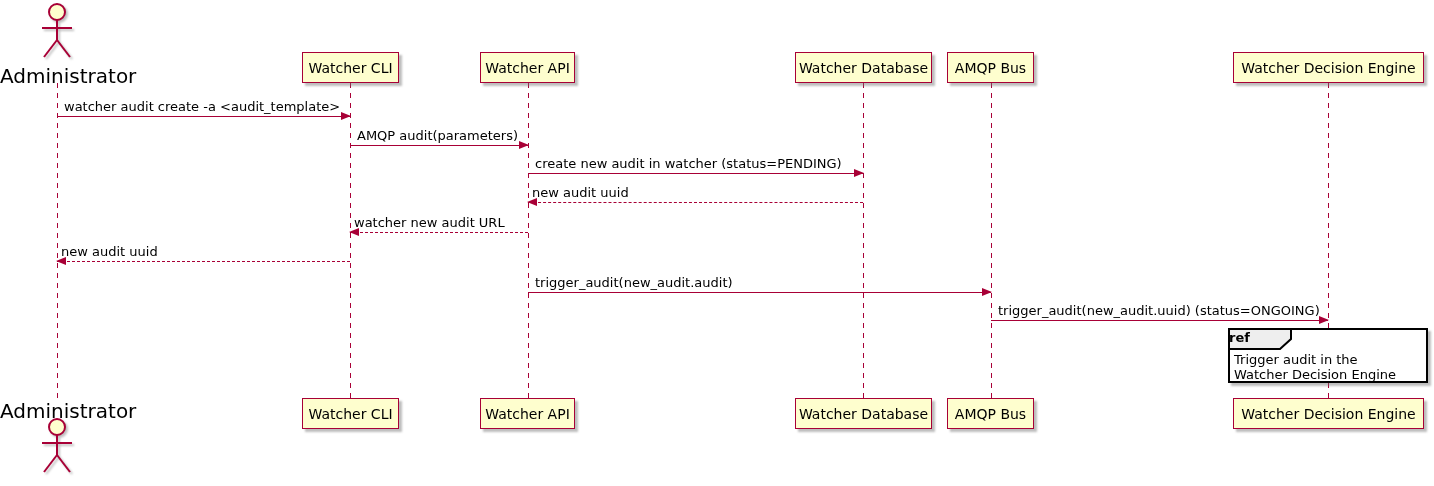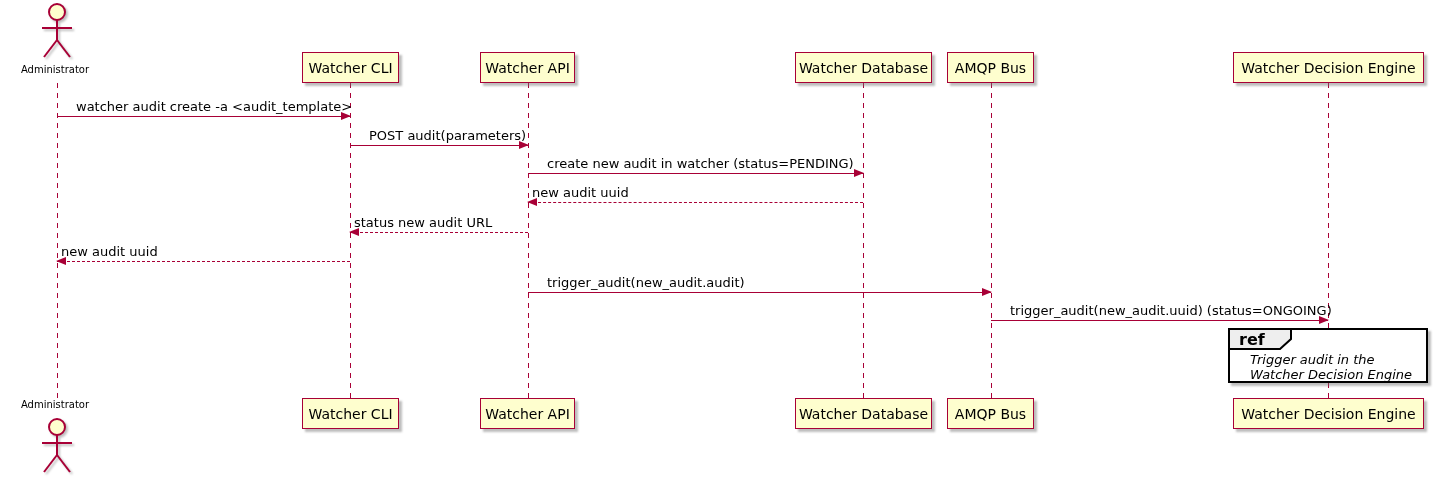--- a/index.html
+++ b/index.html
@@ -22,26 +22,26 @@
     background:#FEFECE;border:1.5px solid #A80036;
     box-shadow:3px 3px 2px rgba(110,110,110,.45);
     display:flex;align-items:center;justify-content:center;
     font-size:14px;white-space:nowrap;padding:0 22px;
   }
   
   .actor{position:absolute;}
   .actor svg{filter:drop-shadow(2.5px 2.5px 1px rgba(110,110,110,.45));}
   .actor-label{
     position:absolute;width:110px;text-align:center;
-    font-size:10px;white-space:nowrap;
+    font-size:20px;white-space:nowrap;
   }
   
   .msg{position:absolute;height:0;}
   .msg-label{
-    position:absolute;bottom:3px;left:19px;
+    position:absolute;bottom:3px;left:7px;
     font-size:13px;white-space:nowrap;color:#000;
   }
   .msg.dir-left .msg-label{left:4px;}
   .msg-line{
     position:absolute;left:0;right:0;top:-1px;height:0;
     border-top:1.3px solid #A80036;
   }
   .msg.dashed .msg-line{border-top-style:dashed;}
   .arrowhead{position:absolute;width:0;height:0;top:-5px;}
   .arrowhead.right{
@@ -55,26 +55,26 @@
     border-top:4.5px solid transparent;border-bottom:4.5px solid transparent;
   }
   
   .ref{
     position:absolute;left:1228px;top:328px;width:200px;height:55px;
     box-sizing:border-box;background:#ffffff;border:2px solid #000;
     box-shadow:3px 3px 2px rgba(110,110,110,.45);
   }
   .ref-tag{position:absolute;left:-2px;top:-2px;width:64px;height:22px;}
   .ref-tag-text{
-    position:absolute;left:11px;top:2px;
-    font-size:16px;font-weight:bold;color:#000;
+    position:absolute;left:1px;top:2px;
+    font-size:13px;font-weight:bold;color:#000;
   }
   .ref-body{
-    position:absolute;left:20px;top:22px;
-    font-size:13px;line-height:15px;white-space:nowrap;font-style:italic;
+    position:absolute;left:4px;top:22px;
+    font-size:13px;line-height:15px;white-space:nowrap;
   }
 </style>
 </head>
 <body>
 
 <div class="canvas">
 
   <div class="lifeline" style="left:57px;"></div>
   <div class="lifeline" style="left:350px;"></div>
   <div class="lifeline" style="left:528px;"></div>
@@ -99,39 +99,39 @@
   <div class="pbox" style="left:947px;top:52px;width:87px;">AMQP Bus</div>
   <div class="pbox" style="left:1233px;top:52px;width:191px;">Watcher Decision Engine</div>
 
   <div class="msg dir-right solid" style="left:57px;top:117px;width:293px;">
     <div class="msg-label">watcher audit create -a &lt;audit_template&gt;</div>
     <div class="msg-line"></div>
     <div class="arrowhead right"></div>
   </div>
 
   <div class="msg dir-right solid" style="left:350px;top:146px;width:178px;">
-    <div class="msg-label">POST audit(parameters)</div>
+    <div class="msg-label">AMQP audit(parameters)</div>
     <div class="msg-line"></div>
     <div class="arrowhead right"></div>
   </div>
 
   <div class="msg dir-right solid" style="left:528px;top:174px;width:335px;">
     <div class="msg-label">create new audit in watcher (status=PENDING)</div>
     <div class="msg-line"></div>
     <div class="arrowhead right"></div>
   </div>
 
   <div class="msg dir-left dashed" style="left:528px;top:203px;width:335px;">
     <div class="msg-label">new audit uuid</div>
     <div class="msg-line"></div>
     <div class="arrowhead left"></div>
   </div>
 
   <div class="msg dir-left dashed" style="left:350px;top:233px;width:178px;">
-    <div class="msg-label">status new audit URL</div>
+    <div class="msg-label">watcher new audit URL</div>
     <div class="msg-line"></div>
     <div class="arrowhead left"></div>
   </div>
 
   <div class="msg dir-left dashed" style="left:57px;top:262px;width:293px;">
     <div class="msg-label">new audit uuid</div>
     <div class="msg-line"></div>
     <div class="arrowhead left"></div>
   </div>
 

